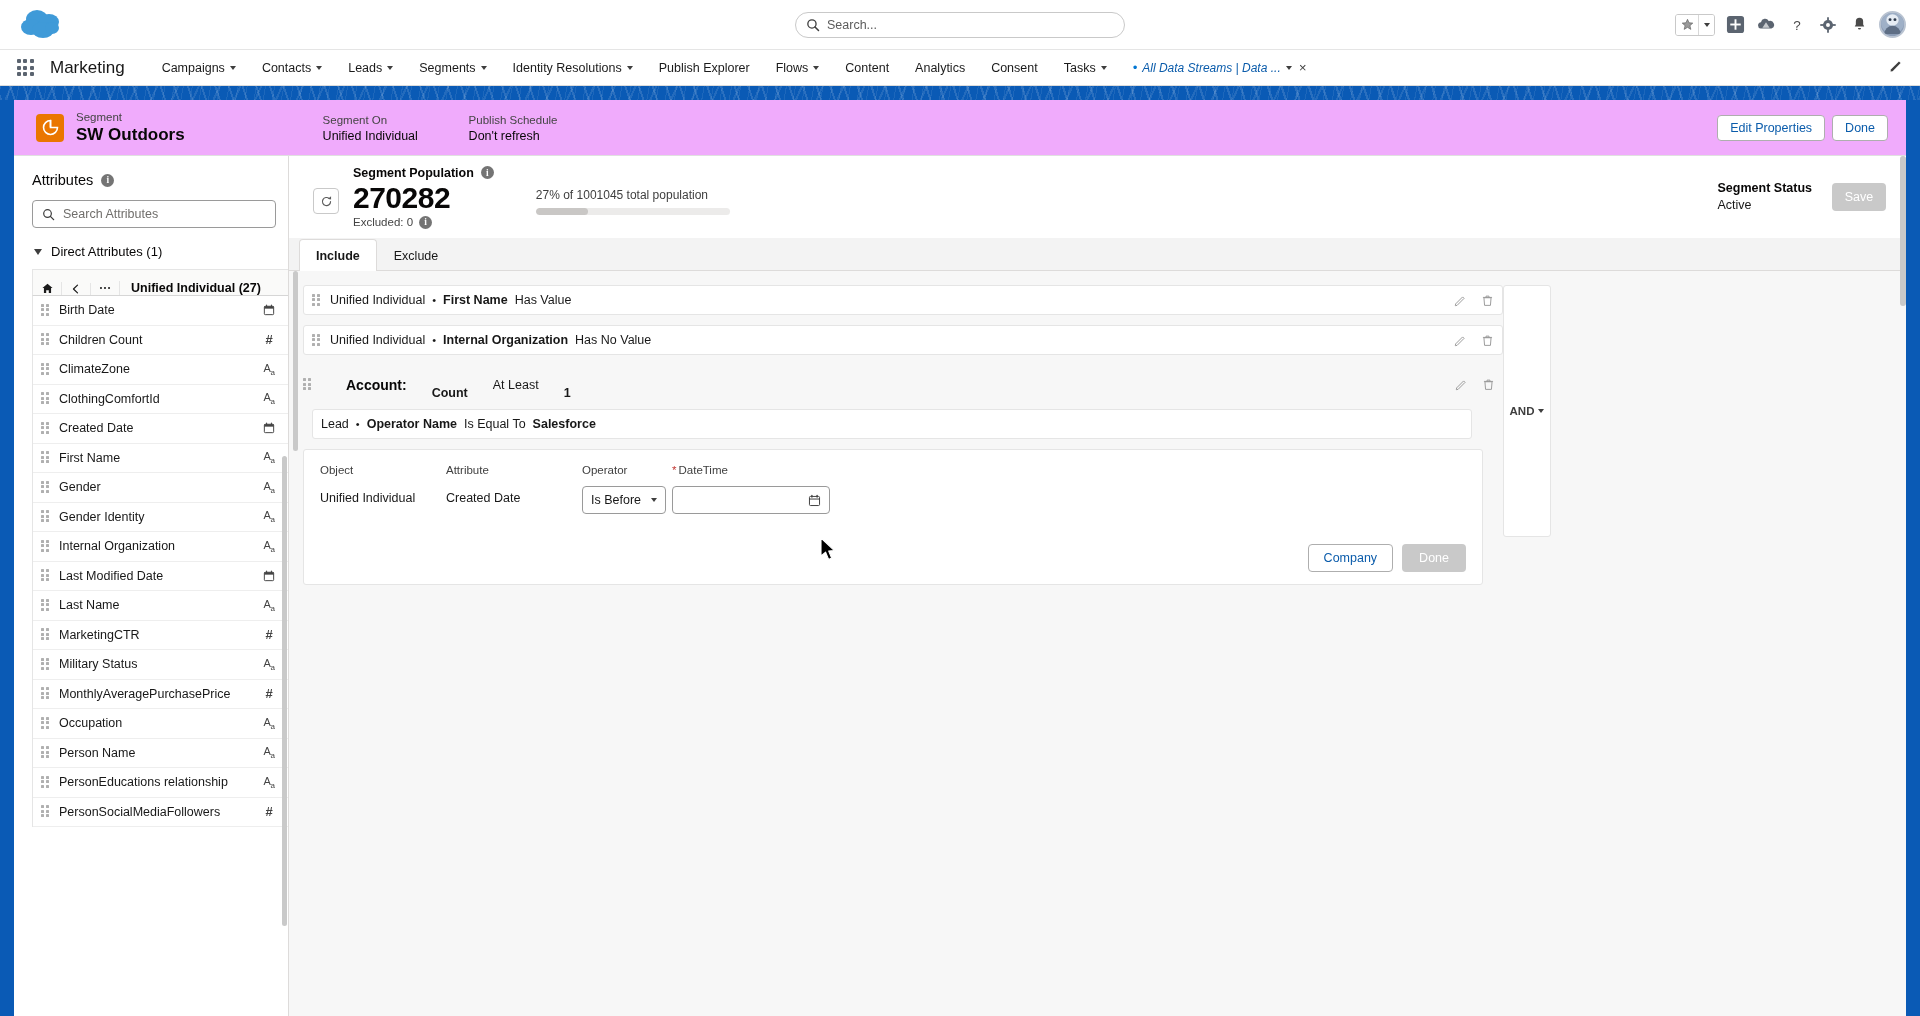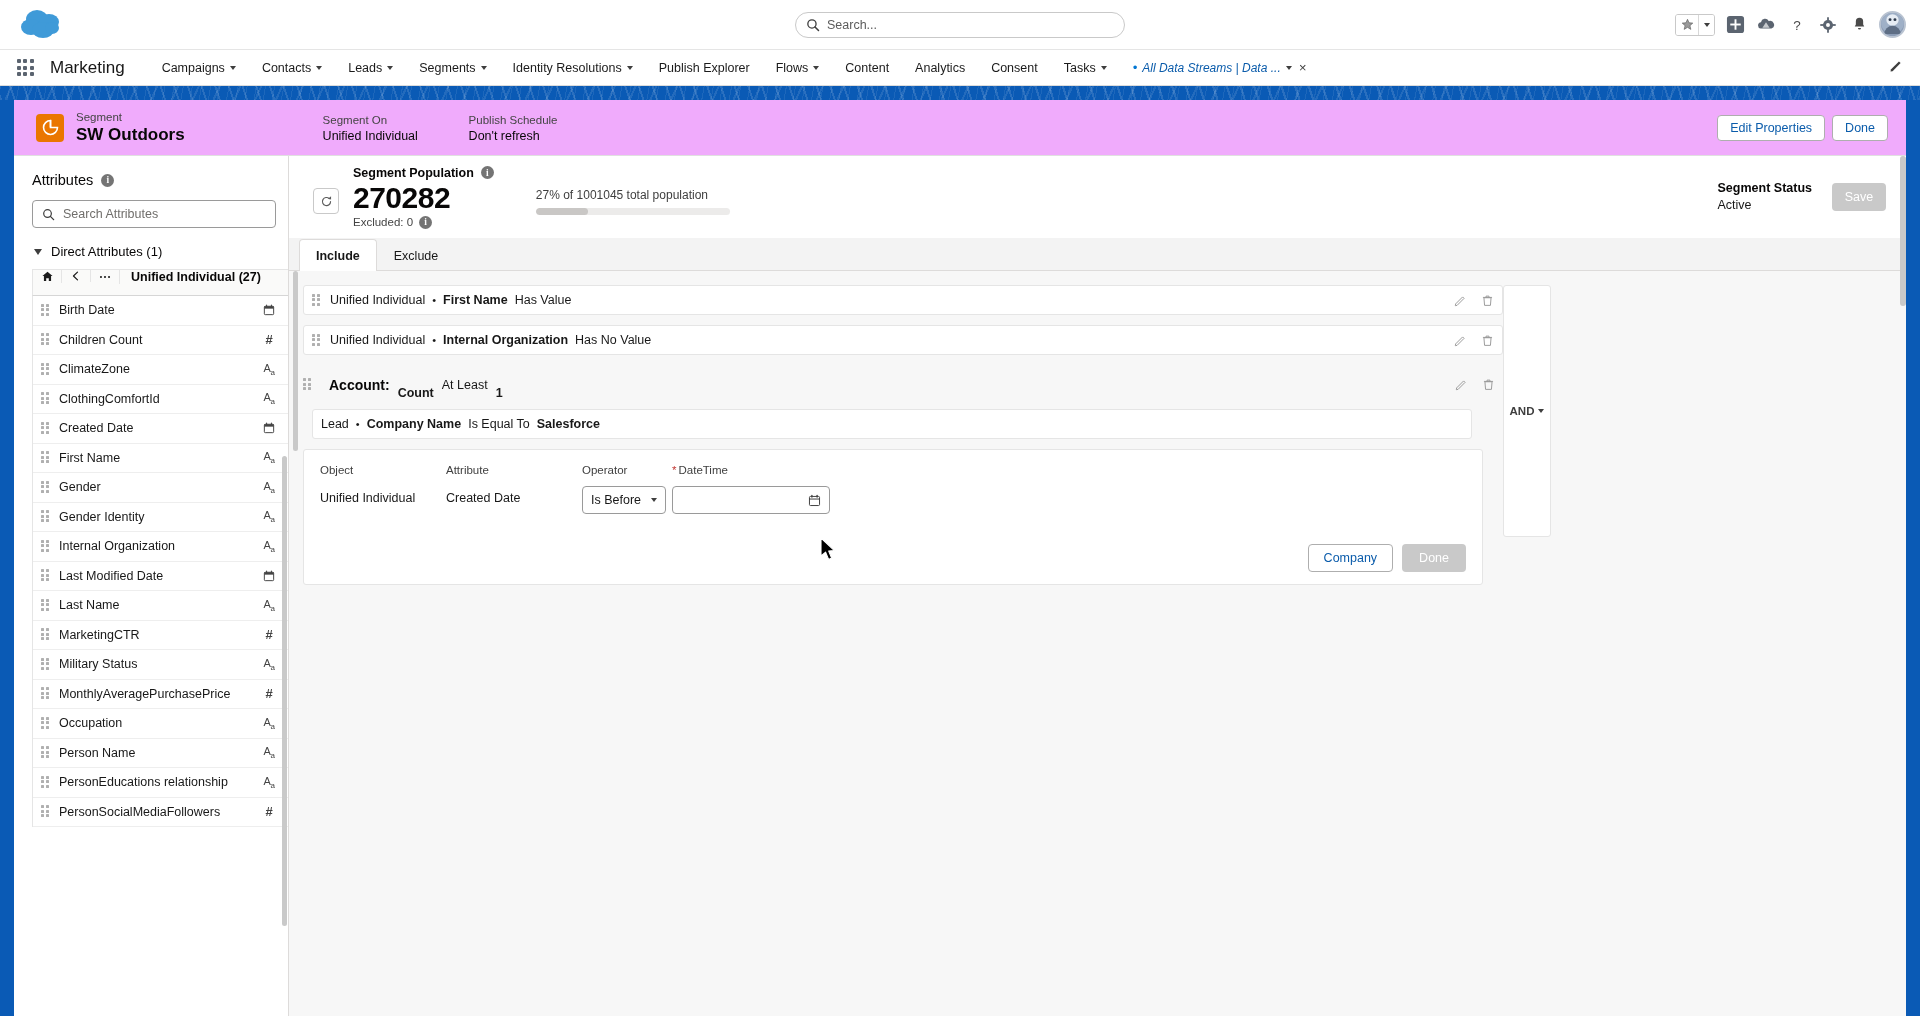--- a/index.html
+++ b/index.html
@@ -129,21 +129,21 @@
   .attr-search input::placeholder { color: #706e6b; }
 
   .section-toggle {
     display: flex; align-items: center; gap: 9px; padding: 16px 0 10px 20px;
     font-size: 13px; color: #080707; cursor: pointer;
   }
   .chev-down { width: 0; height: 0; border-left: 4.5px solid transparent; border-right: 4.5px solid transparent;
     border-top: 6px solid #3e3e3e; }
 
   .attr-crumbbar {
-    display: flex; align-items: flex-start; height: 27px; border-top: 1px solid #e5e5e5;
+    display: flex; align-items: flex-end; height: 27px; border-top: 1px solid #e5e5e5;
     border-bottom: 1px solid #d6d6d6; background: #fafaf9; margin-left: 18px; border-left: 1px solid #e5e5e5;
   }
   .crumb-btn {
     width: 29px; display: flex; align-items: center; justify-content: center;
     border-right: 1px solid #e5e5e5; cursor: pointer;
   }
   .crumb-label { display: flex; align-items: center; padding-left: 11px; font-size: 12.5px; font-weight: bold; color: #080707; }
 
   .attr-list { overflow: hidden; margin-left: 18px; border-left: 1px solid #e5e5e5; }
   .attr-row {
@@ -206,21 +206,21 @@
   .crit-card {
     background: #fff; border: 1px solid #e5e5e5; border-radius: 3px;
     height: 30px; display: flex; align-items: center; padding: 0 8px; margin-bottom: 10px; position: relative;
   }
   .crit-text { display: flex; align-items: center; gap: 7px; font-size: 12.5px; color: #181818; }
   .crit-text .b { font-weight: bold; }
   .bullet { color: #181818; font-size: 11px; }
   .row-actions { position: absolute; right: 8px; display: flex; gap: 14px; align-items: center; }
   .ico-btn { cursor: pointer; display: flex; align-items: center; }
 
-  .group-head { display: flex; align-items: center; gap: 8px; padding: 4px 0 9px 0; }
+  .group-head { display: flex; align-items: center; gap: 25px; padding: 4px 0 9px 0; }
   .group-title { font-size: 14px; font-weight: bold; color: #080707; }
   .group-sub { font-size: 12.5px; color: #181818; }
   .group-sub.b { font-weight: bold; margin-top: 17px; }
   .group-actions { margin-left: auto; display: flex; gap: 14px; padding-right: 8px; }
 
   .nested-card { margin-left: 9px; width: 1160px; }
 
   .editor {
     background: #fff; border: 1px solid #e5e5e5; border-radius: 3px;
     width: 1180px; margin-top: 9px; padding: 14px 16px 12px;
@@ -895,21 +895,21 @@
                   <path d="M6.2 4.2 V2.6 H9.8 V4.2" fill="none" stroke="#9a9a9a" stroke-width="1.2"></path>
                 </svg>
               </span>
             </span>
           </div>
 
           <div class="crit-card nested-card">
             <span class="crit-text">
               <span>Lead</span>
               <span class="bullet">•</span>
-              <span class="b">Company Name</span>
+              <span class="b">Operator Name</span>
               <span>Is Equal To</span>
               <span class="b">Salesforce</span>
             </span>
           </div>
 
           <div class="editor">
             <div class="editor-grid">
               <div class="f-col" style="width:126px">
                 <span class="f-label">Object</span>
                 <span class="f-value">Unified Individual</span>

